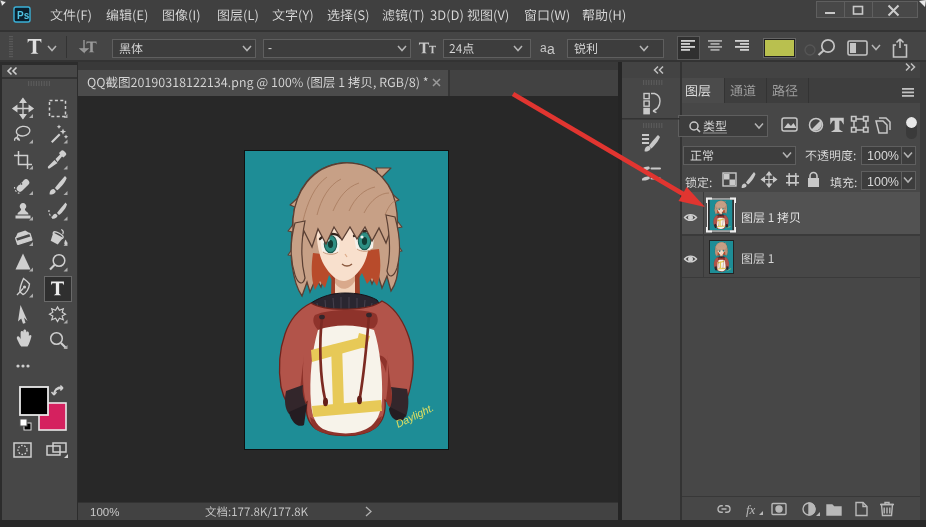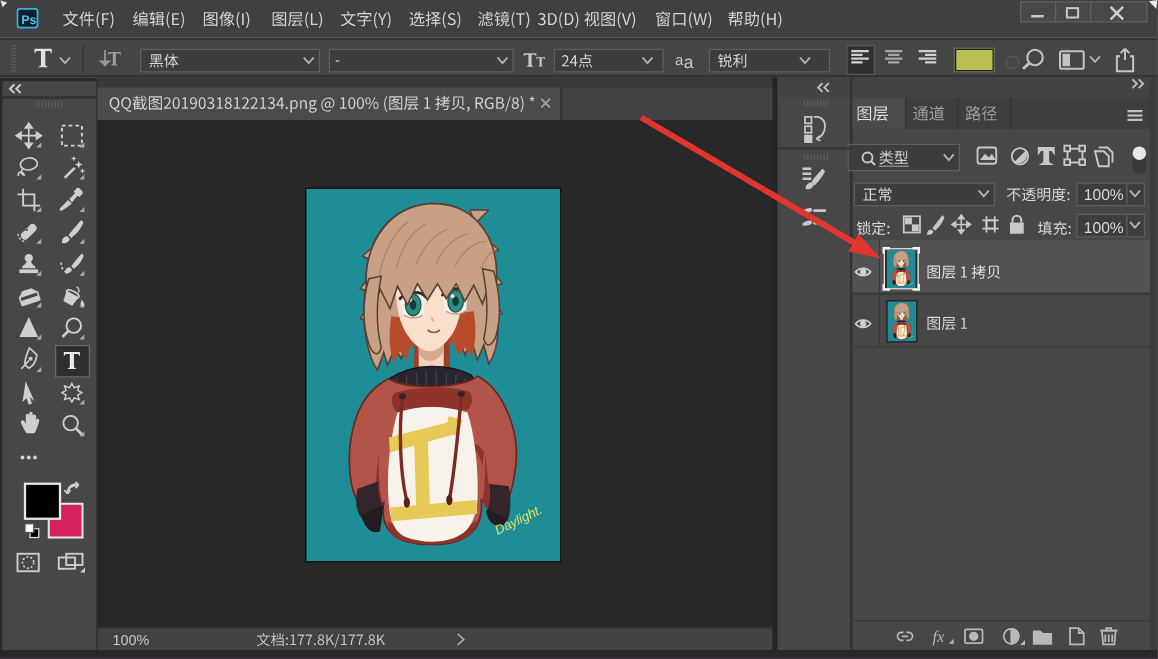--- a/index.html
+++ b/index.html
@@ -1,16 +1,16 @@
 <!DOCTYPE html>
 <html><head><meta charset="utf-8"><style>
 *{margin:0;padding:0;box-sizing:border-box}
 html,body{width:926px;height:527px;overflow:hidden;background:#2c2c2c;
 font-family:"Liberation Sans",sans-serif;}
-#app{position:relative;width:926px;height:527px;background:#f0abfc}
+#app{position:relative;width:926px;height:527px;background:#ef4444}
 .abs{position:absolute}
 </style></head>
 <body>
 <div id="app">
 
 <div class="abs" style="left:0;top:0;width:926px;height:30px;background:#404040"></div>
 <div class="abs" style="left:0;top:30px;width:926px;height:2px;background:#333"></div>
 <div class="abs" style="left:0;top:32px;width:926px;height:30px;background:#454545"></div>
 <div class="abs" style="left:0;top:60px;width:926px;height:2px;background:#333"></div>
 <div class="abs" style="left:0;top:62px;width:926px;height:465px;background:#2c2c2c"></div>

